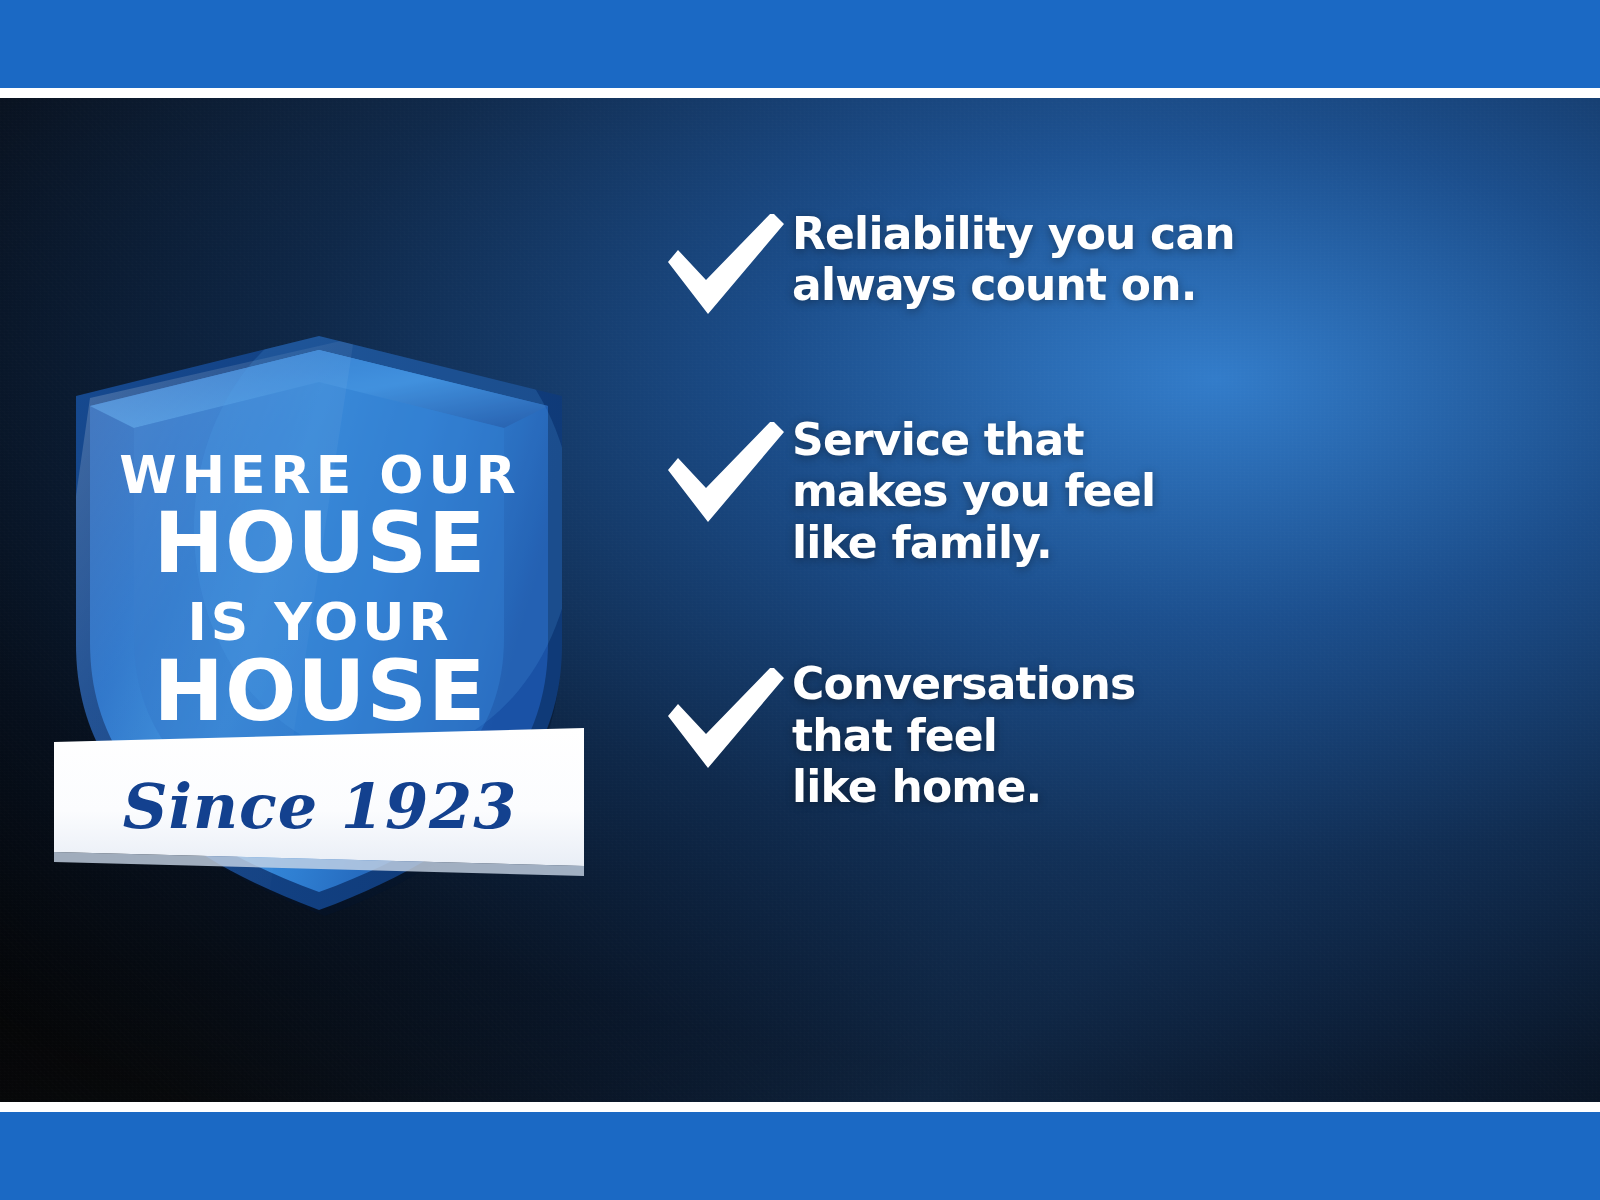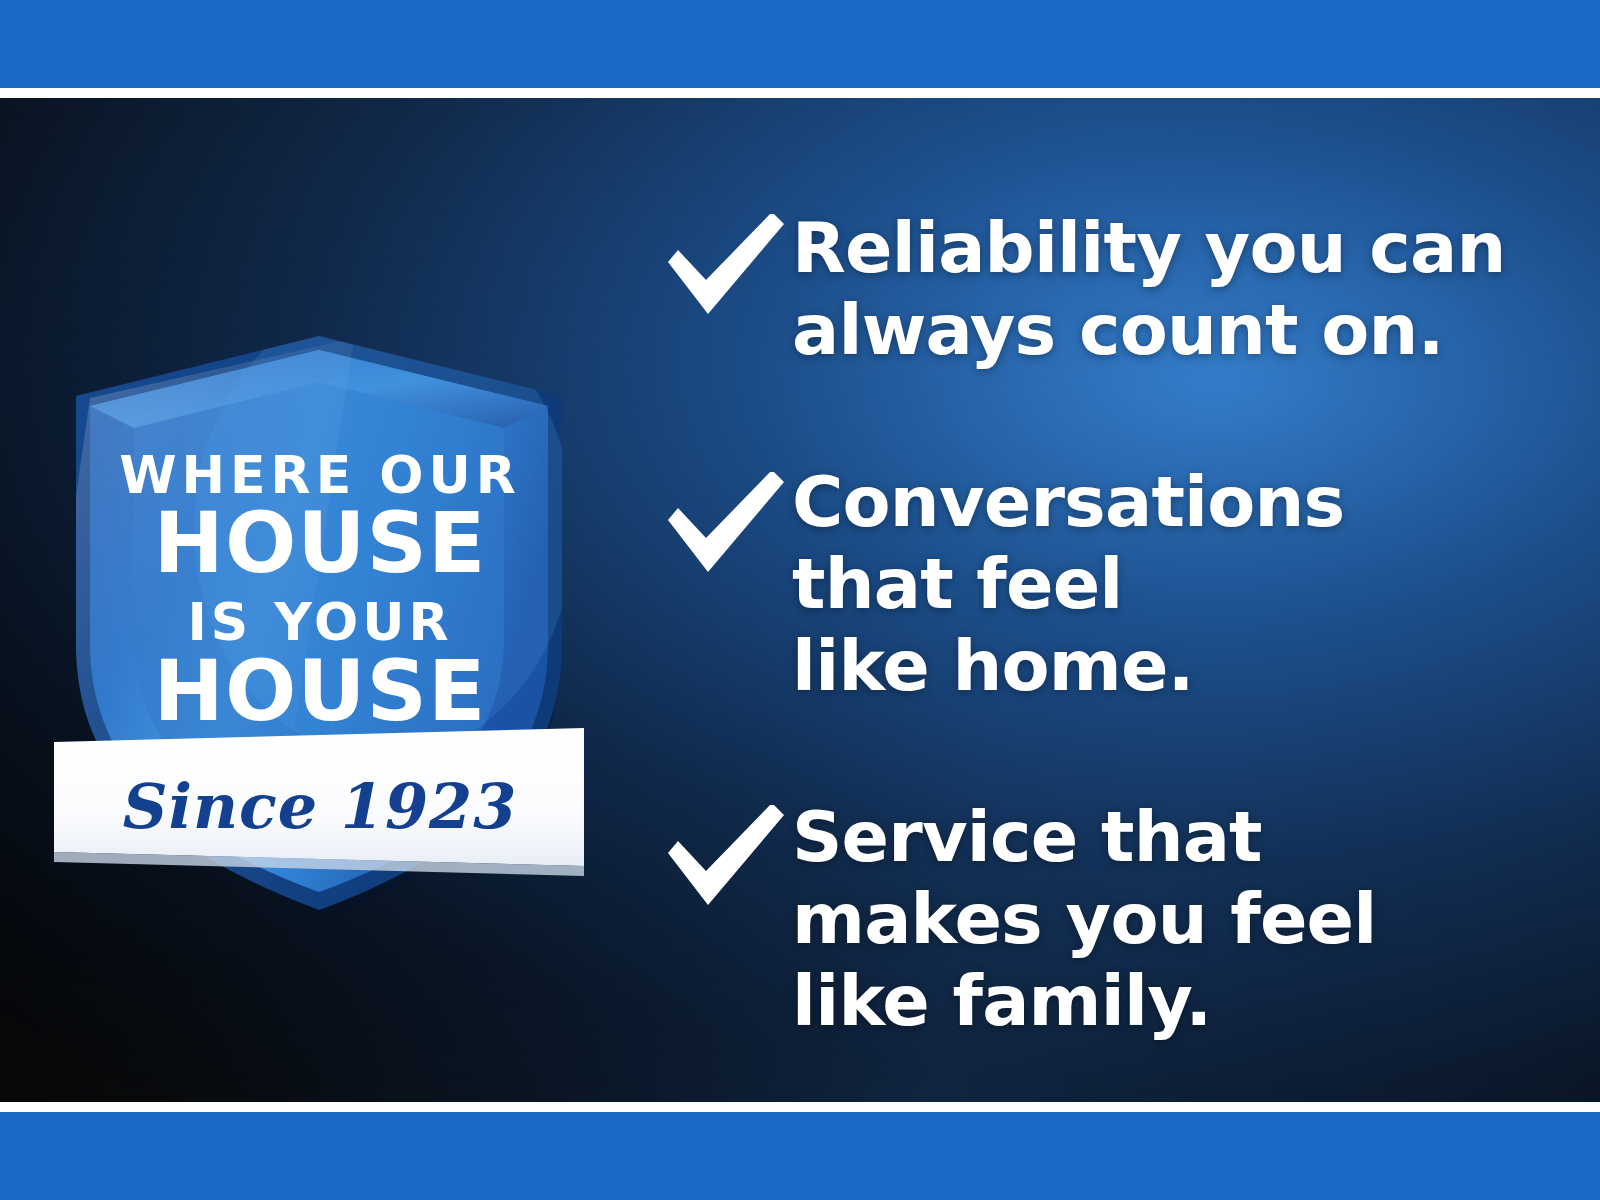--- a/index.html
+++ b/index.html
@@ -105,21 +105,21 @@
     flex: 0 0 auto;
     width: 132px;
     padding-top: 6px;
   }
   .check-icon svg { display: block; }
 
   .check-text {
     color: #ffffff;
     font-family: "DejaVu Sans", sans-serif;
     font-weight: bold;
-    font-size: 70px;
+    font-size: 44px;
     line-height: 1.17;
     letter-spacing: -0.8px;
     white-space: pre-line;
     text-shadow: 0 2px 10px rgba(0,0,0,0.35);
   }
   .row-2 .check-icon { padding-top: 12px; }
   .row-3 .check-icon { padding-top: 14px; }
   .row-2 .check-text, .row-3 .check-text { padding-top: 4px; }
 </style>
 </head>
@@ -200,44 +200,44 @@
       <div class="checklist">
 
         <div class="check-row row-1">
           <div class="check-icon">
             <svg width="132" height="110" viewBox="0 0 132 110" xmlns="http://www.w3.org/2000/svg">
               <path d="M 8 48 L 18 36 L 46 66 L 112 -2 L 124 10 L 48 100 Z" fill="#ffffff"></path>
             </svg>
           </div>
           <div class="check-text">Reliability you can
 always count on.</div>
+        </div>
+
+        <div class="check-row row-2">
+          <div class="check-icon">
+            <svg width="132" height="110" viewBox="0 0 132 110" xmlns="http://www.w3.org/2000/svg">
+              <path d="M 8 48 L 18 36 L 46 66 L 112 -2 L 124 10 L 48 100 Z" fill="#ffffff"></path>
+            </svg>
+          </div>
+          <div class="check-text">Service that
+makes you feel
+like family.</div>
         </div>
 
         <div class="check-row row-3">
           <div class="check-icon">
             <svg width="132" height="110" viewBox="0 0 132 110" xmlns="http://www.w3.org/2000/svg">
               <path d="M 8 48 L 18 36 L 46 66 L 112 -2 L 124 10 L 48 100 Z" fill="#ffffff"></path>
             </svg>
           </div>
           <div class="check-text">Conversations
 that feel
 like home.</div>
         </div>
 
-        <div class="check-row row-2">
-          <div class="check-icon">
-            <svg width="132" height="110" viewBox="0 0 132 110" xmlns="http://www.w3.org/2000/svg">
-              <path d="M 8 48 L 18 36 L 46 66 L 112 -2 L 124 10 L 48 100 Z" fill="#ffffff"></path>
-            </svg>
-          </div>
-          <div class="check-text">Service that
-makes you feel
-like family.</div>
-        </div>
-
       </div>
 
     </div>
   </div>
 
   <div class="bar-gap-bottom"></div>
   <div class="bar bar-bottom" style="background: rgb(27, 105, 196);"></div>
 
 </div>
 

